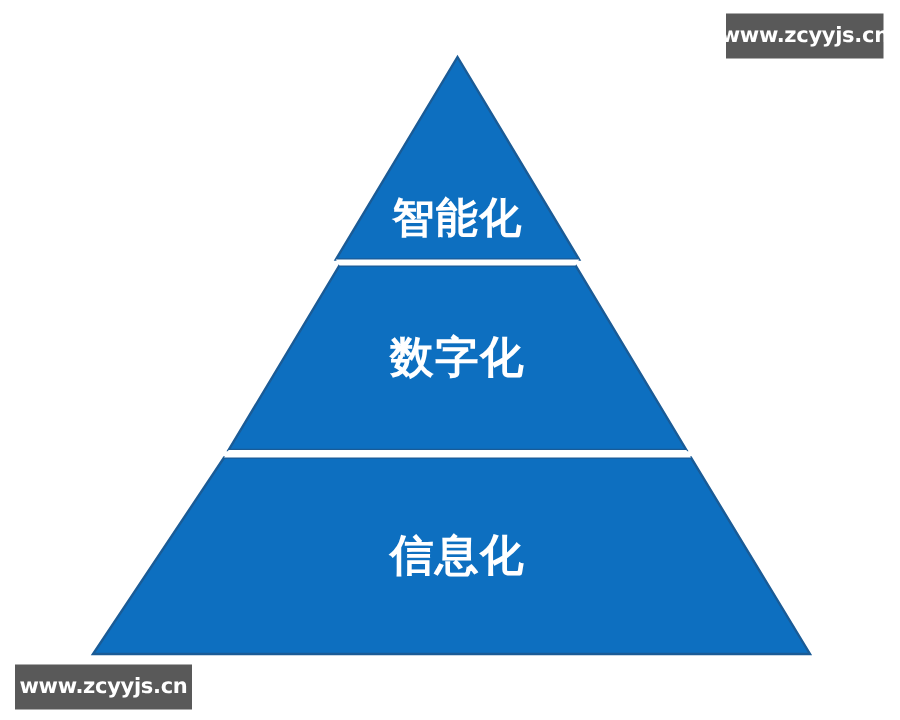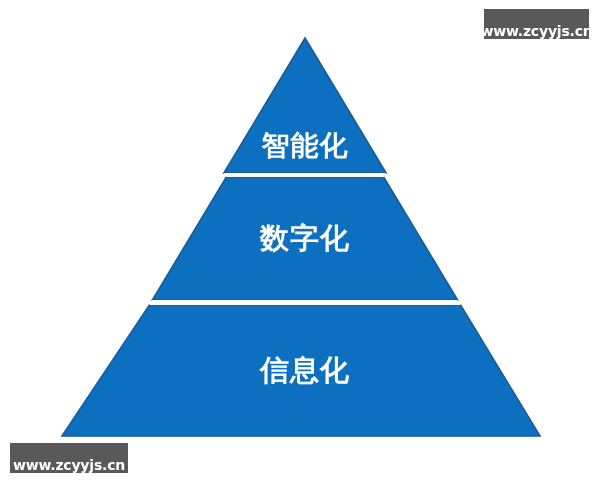--- a/index.html
+++ b/index.html
@@ -52,21 +52,21 @@
   
   .watermark {
     position: absolute;
     background: #595959;
     color: #ffffff;
     font-family: "DejaVu Sans", "Liberation Sans", sans-serif;
     font-size: 14px;
     font-weight: bold;
     letter-spacing: -0.2px;
     display: flex;
-    align-items: flex-end;
+    align-items: center;
     justify-content: center;
     white-space: nowrap;
     box-sizing: border-box;
   }
   #watermark-top-right {
     left: 484px;
     top: 9px;
     width: 105px;
     height: 30px;
   }

